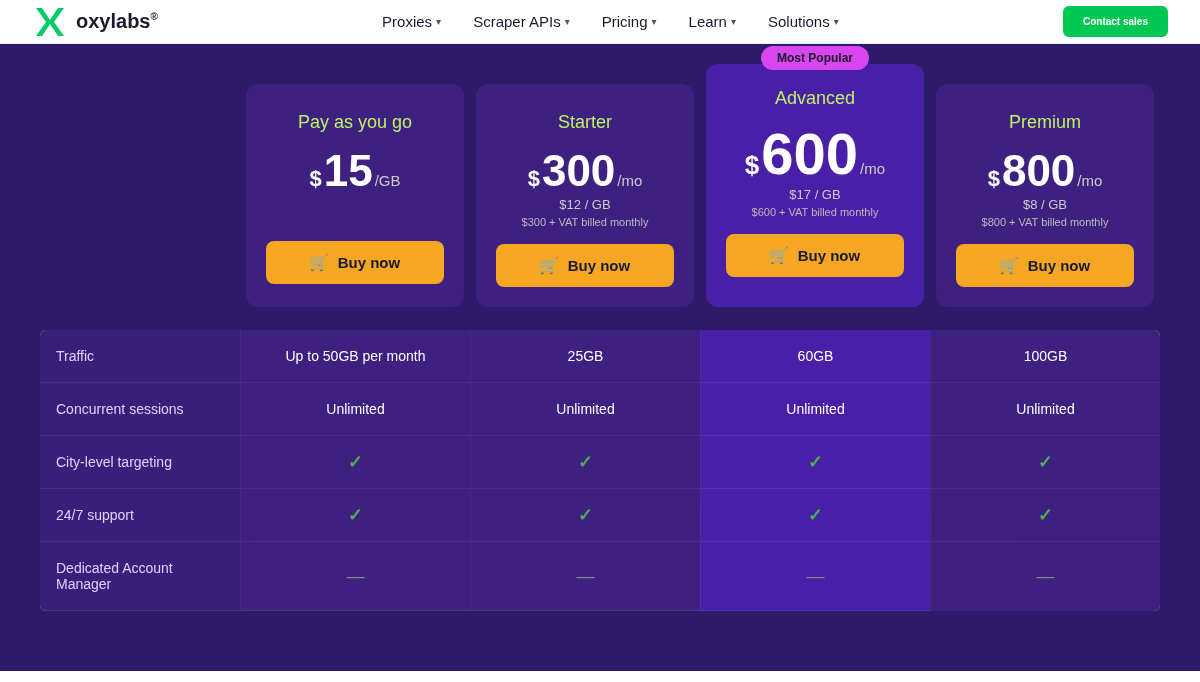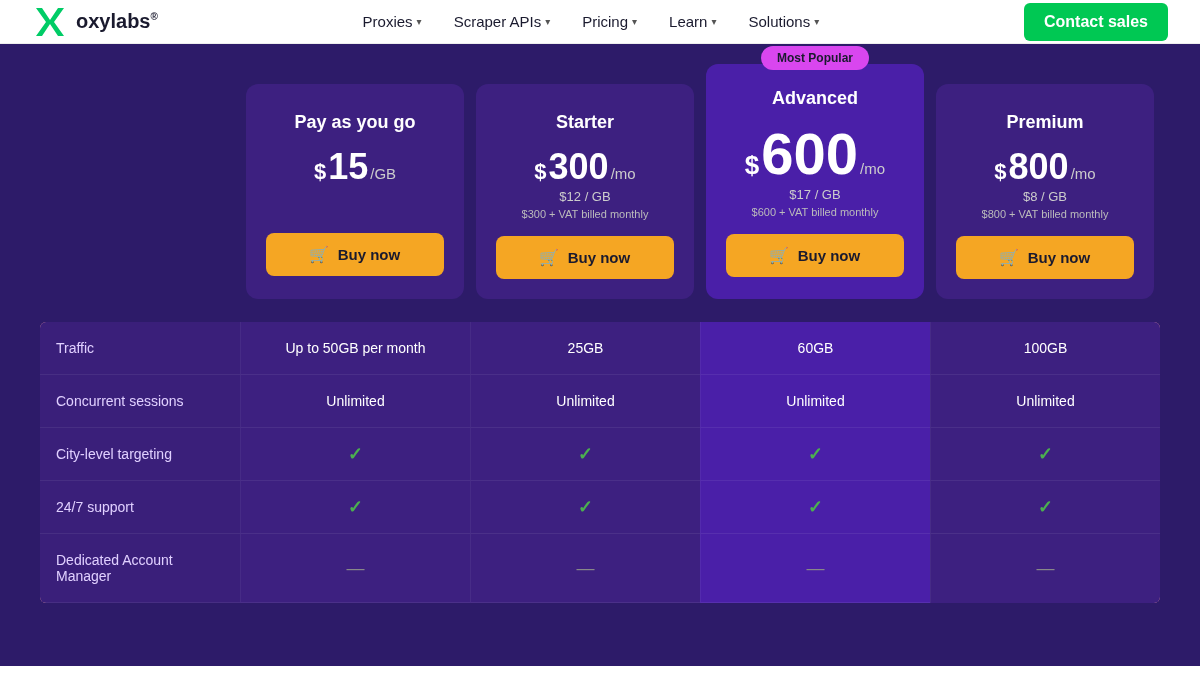--- a/index.html
+++ b/index.html
@@ -17,21 +17,21 @@
     .logo-text span { color: #1a1a2e; }
     .nav-links { display: flex; align-items: center; gap: 8px; }
     .nav-link {
       display: flex; align-items: center; gap: 4px;
       padding: 8px 12px; font-size: 15px; color: #1a1a2e;
       cursor: pointer; font-weight: 500; text-decoration: none;
     }
     .nav-link .arrow { font-size: 10px; color: #555; }
     .contact-btn {
       background: #00c853; color: #fff; border: none;
-      padding: 10px 20px; border-radius: 6px; font-size: 16px;
+      padding: 10px 20px; border-radius: 6px; font-size: 10px;
       font-weight: 600; cursor: pointer;
     }
 
     
     .main-content {
       background: #2d1b69;
       min-height: 622px;
       padding: 40px 40px 60px;
     }
 
@@ -59,30 +59,30 @@
     .most-popular-badge {
       position: absolute;
       top: -18px; left: 50%; transform: translateX(-50%);
       background: #d946ef; color: #1a1a2e;
       font-size: 12px; font-weight: 700;
       padding: 5px 16px; border-radius: 20px;
       white-space: nowrap;
     }
 
     .plan-name {
-      color: #ffffff; font-size: 18px; font-weight: 700;
+      color: #bef264; font-size: 18px; font-weight: 400;
       text-align: center; margin-bottom: 16px;
     }
 
     .plan-price {
       display: flex; align-items: baseline; gap: 2px;
       color: #fff; margin-bottom: 4px;
     }
     .price-dollar { font-size: 22px; font-weight: 700; }
-    .price-amount { font-size: 36px; font-weight: 800; line-height: 1; }
+    .price-amount { font-size: 44px; font-weight: 800; line-height: 1; }
     .price-amount.advanced-price { font-size: 58px; }
     .price-unit { font-size: 15px; font-weight: 500; color: #ccc; }
 
     .price-per-gb {
       color: #ccc; font-size: 13px; margin-bottom: 4px; text-align: center;
     }
     .price-vat {
       color: #bbb; font-size: 11px; margin-bottom: 16px; text-align: center;
     }
 

